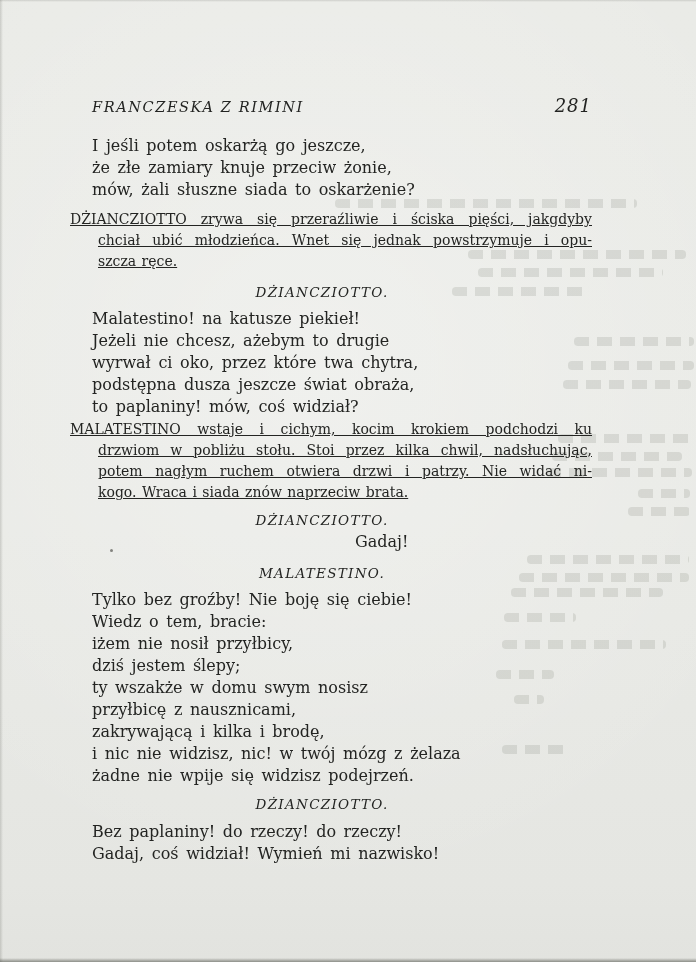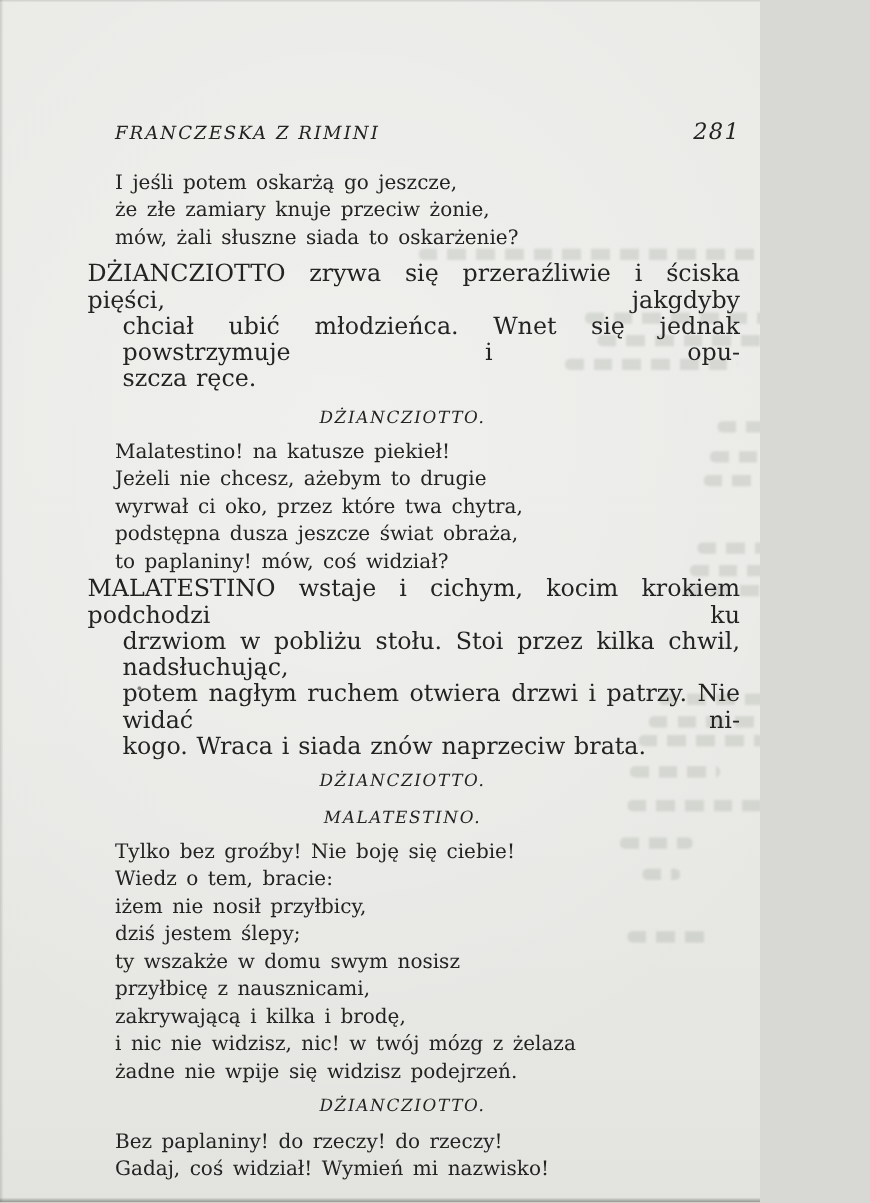--- a/index.html
+++ b/index.html
@@ -1,18 +1,18 @@
 <!DOCTYPE html>
 <html><head>
 <meta charset="utf-8">
 <style>
   html,body{margin:0;padding:0;background:#d8d8d4;}
   .scan{
     position:relative;
-    width:608px;height:962px;
+    width:696px;height:962px;
     margin:0;
     overflow:hidden;
     font-family:"DejaVu Serif","Liberation Serif",serif;
     color:#232422;
     background:
       radial-gradient(120% 90% at 45% 38%, rgba(255,255,255,0.30), rgba(255,255,255,0) 62%),
       linear-gradient(180deg,#eaebe7 0%,#e9eae6 55%,#e5e6e2 92%,#e2e3df 100%);
   }
   .edge-top{position:absolute;left:0;right:0;top:0;height:2px;
     background:linear-gradient(to bottom, rgba(70,72,64,0.18), rgba(0,0,0,0));}
@@ -37,21 +37,21 @@
   .header{display:flex;justify-content:space-between;align-items:baseline;
     font-style:italic;font-size:14.5px;letter-spacing:1.6px;line-height:20px;}
   .header .pagenum{font-size:18px;letter-spacing:1px;}
 
   .verse{font-size:16px;line-height:22px;word-spacing:2.5px;}
   .v1{margin-top:18px;}
   .v2{margin-top:6px;}
   .v3{margin-top:4px;}
   .v4{margin-top:8px;}
 
-  .stage{font-size:19px;line-height:21px;margin-left:-22px;word-spacing:1px;}
+  .stage{font-size:14px;line-height:21px;margin-left:-22px;word-spacing:1px;text-decoration:underline;}
   .s1{margin-top:8px;}
   .s2{margin-top:1px;}
   .stage .sline{padding-left:28px;text-align:justify;text-align-last:justify;}
   .stage .sline.first{padding-left:0;}
   .stage .sline.last{text-align-last:left;}
 
   .speaker{font-size:13.5px;letter-spacing:1.3px;line-height:17px;
     text-align:center;transform:translateX(-20px);
     margin-top:12px;margin-bottom:7px;font-style:italic;}
   .speaker.tight{margin-top:9px;margin-bottom:2px;}
@@ -119,20 +119,21 @@
 
     <div class="stage s2">
       <div class="sline first">MALATESTINO wstaje i cichym, kocim krokiem podchodzi ku</div>
       <div class="sline">drzwiom w pobliżu stołu. Stoi przez kilka chwil, nadsłuchując,</div>
       <div class="sline">potem nagłym ruchem otwiera drzwi i patrzy. Nie widać ni-</div>
       <div class="sline last">kogo. Wraca i siada znów naprzeciw brata.</div>
     </div>
 
     <div class="speaker tight">DŻIANCZIOTTO.</div>
 
+    <div class="cue">Gadaj!</div>
 
     <div class="speaker">MALATESTINO.</div>
 
     <div class="verse v3">
       <div class="vline">Tylko bez groźby! Nie boję się ciebie!</div>
       <div class="vline">Wiedz o tem, bracie:</div>
       <div class="vline">iżem nie nosił przyłbicy,</div>
       <div class="vline">dziś jestem ślepy;</div>
       <div class="vline">ty wszakże w domu swym nosisz</div>
       <div class="vline">przyłbicę z nausznicami,</div>

